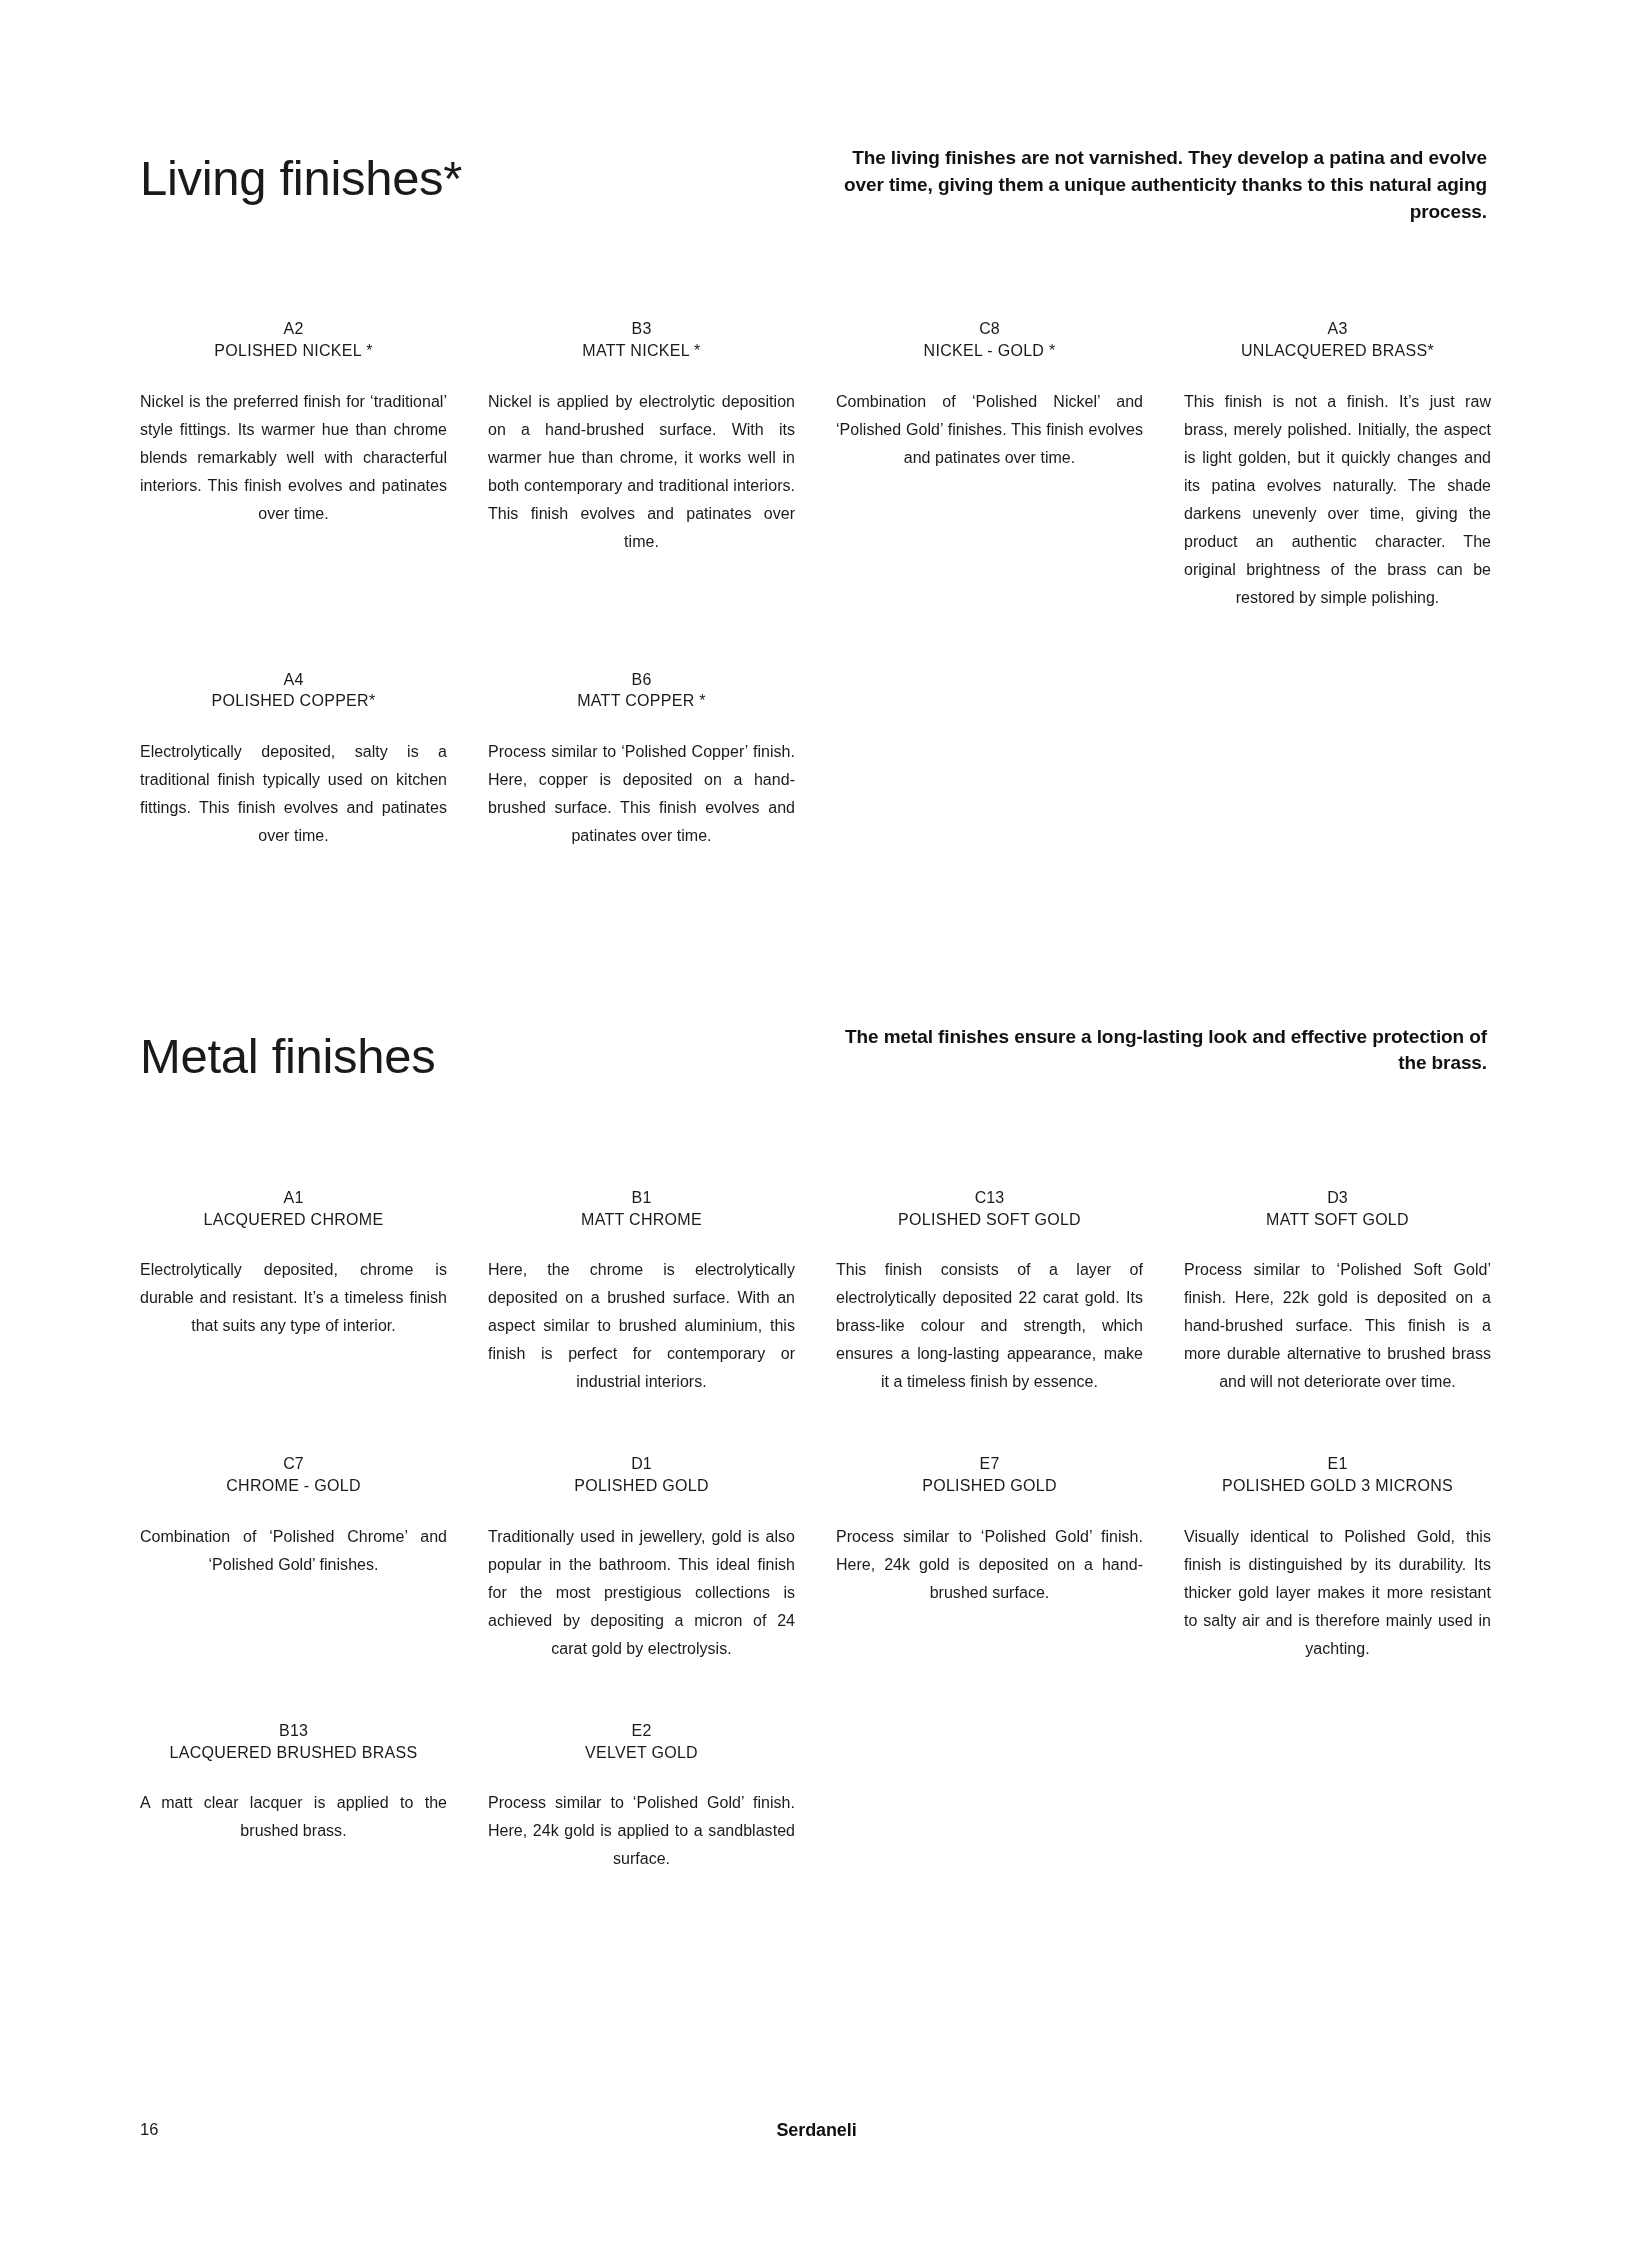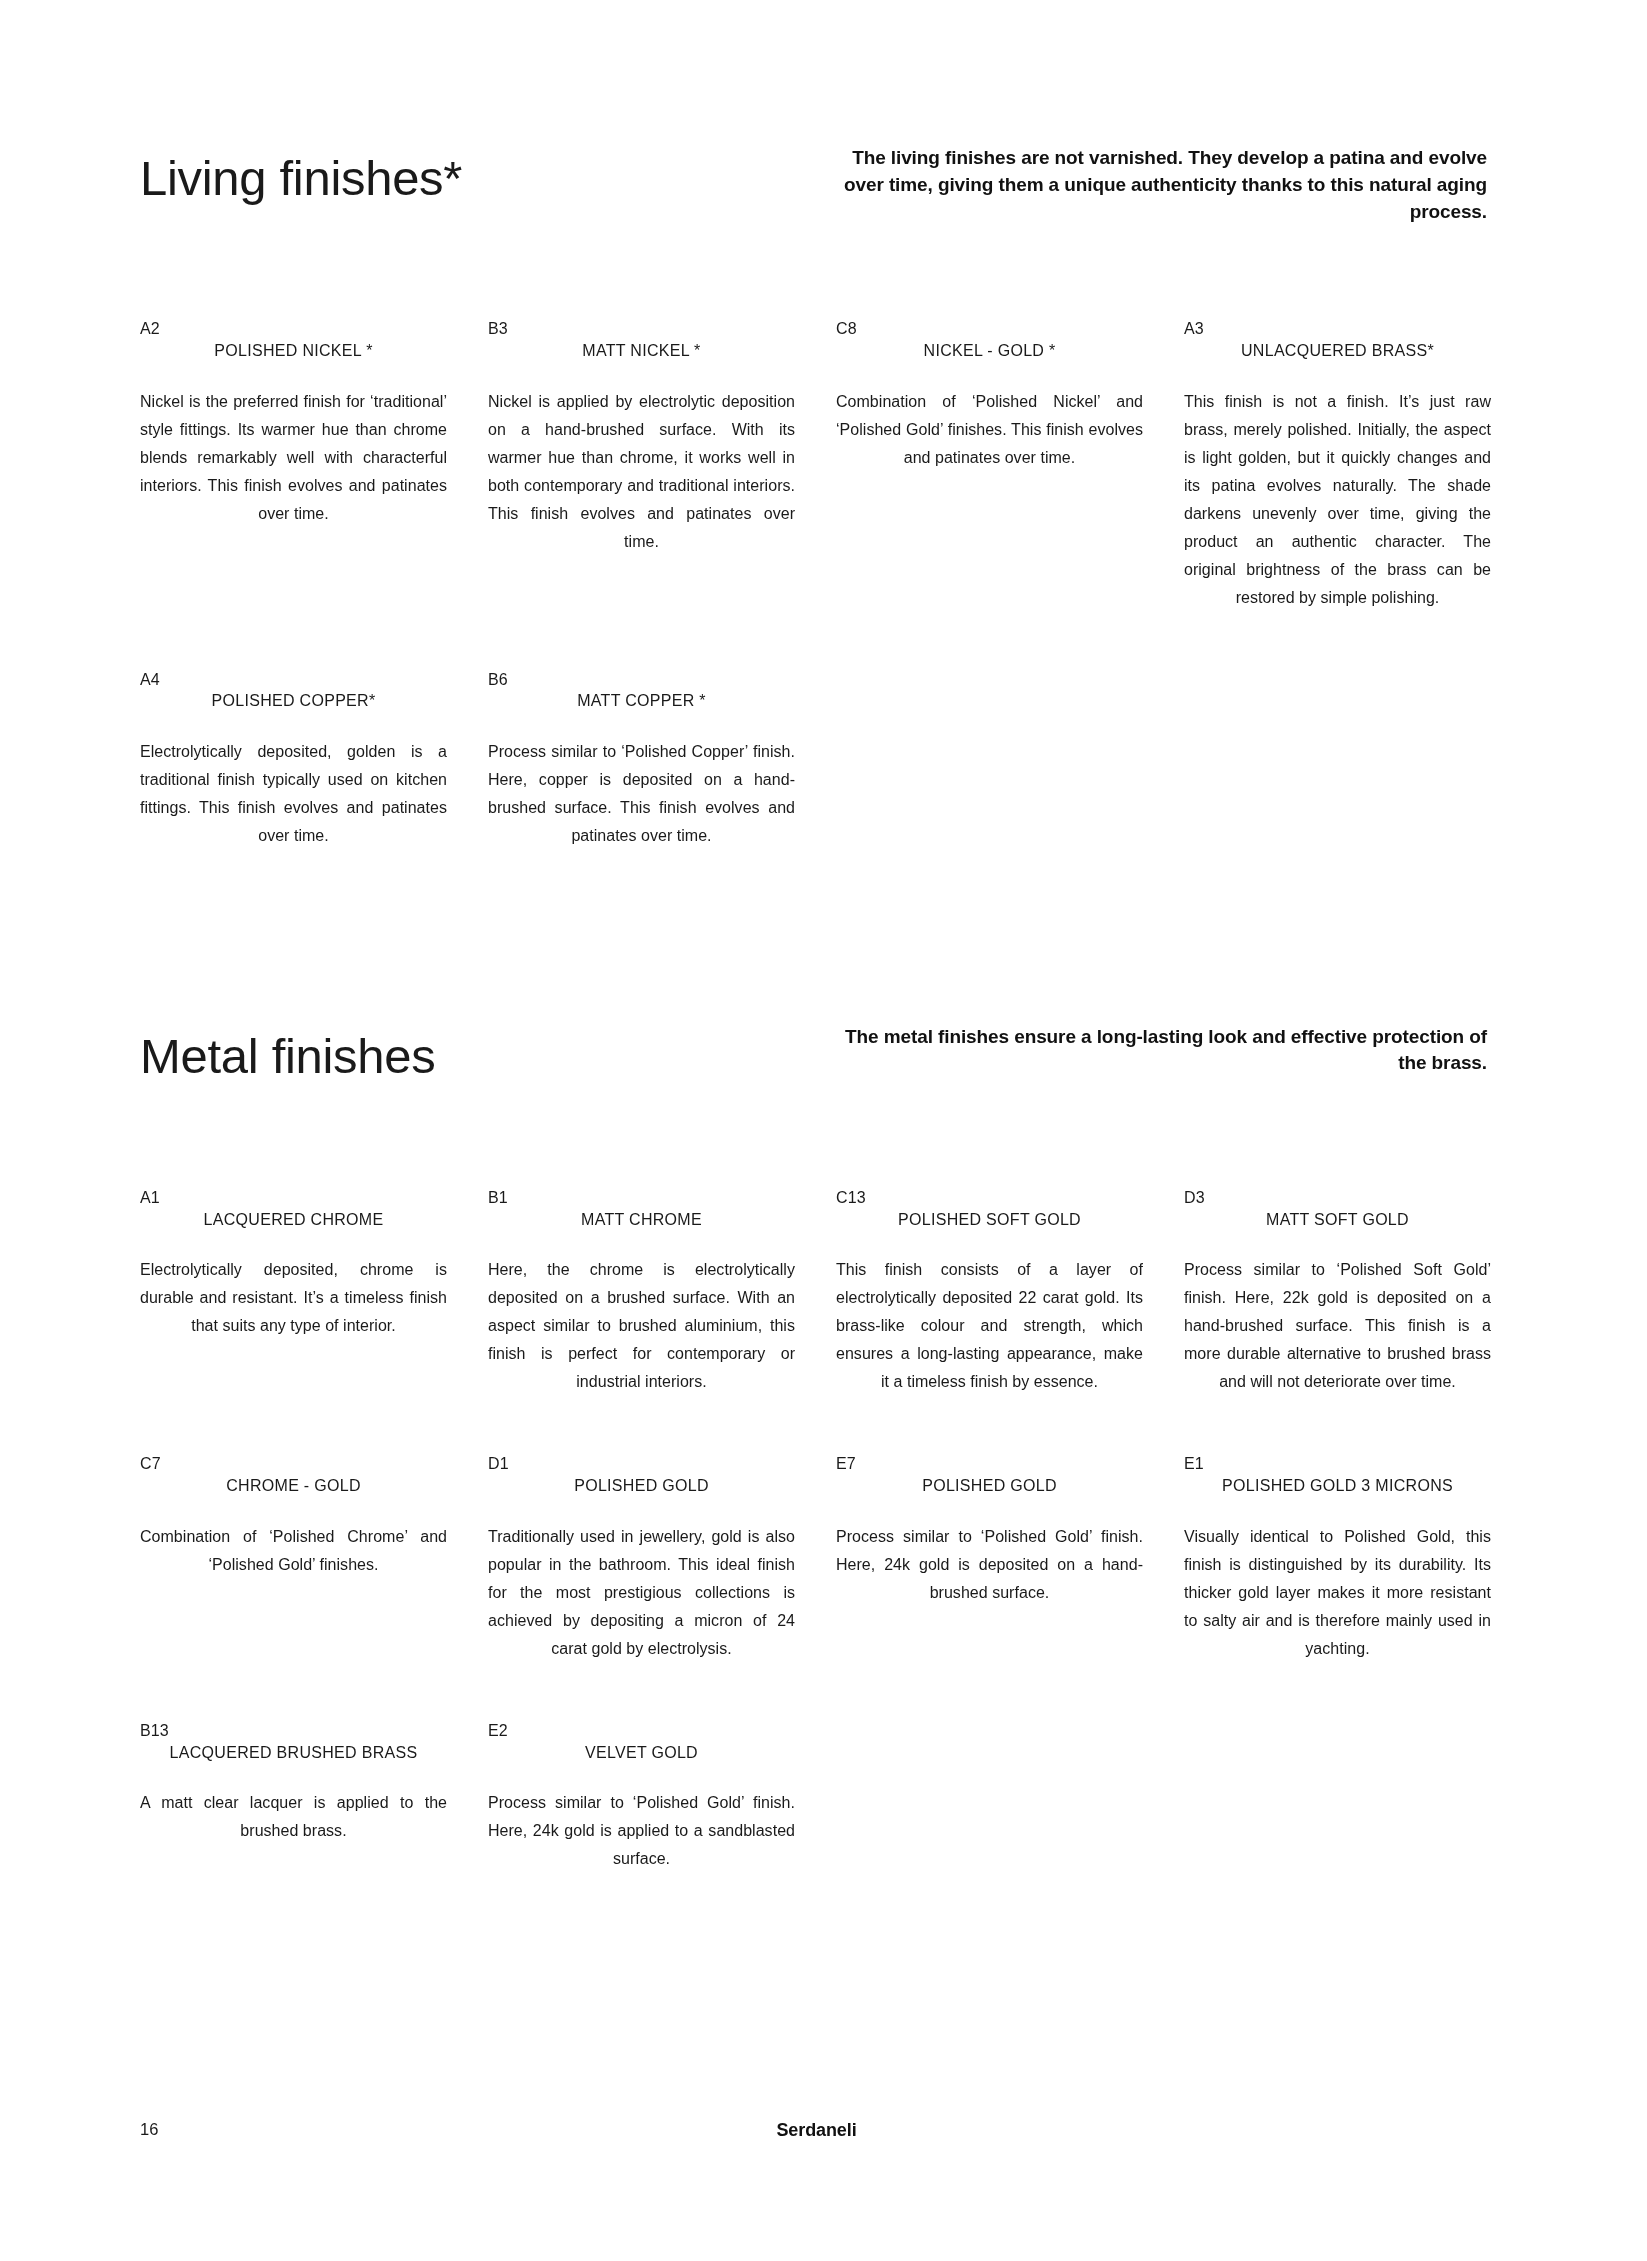--- a/index.html
+++ b/index.html
@@ -57,20 +57,21 @@
   }
   .finish-col {
     flex: 0 0 307px;
     width: 307px;
   }
   .finish-col.empty { visibility: hidden; }
 
   .finish-code {
     font-size: 16px;
     font-weight: 400;
+    text-align: center;
     line-height: 1.36;
     letter-spacing: 0.1px;
   }
   .finish-name {
     font-size: 16px;
     font-weight: 400;
     text-align: center;
     line-height: 1.36;
     letter-spacing: 0.3px;
     white-space: nowrap;
@@ -155,21 +156,21 @@
       <div class="finish-desc">This finish is not a finish. It’s just raw brass, merely polished. Initially, the aspect is light golden, but it quickly changes and its patina evolves naturally. The shade darkens unevenly over time, giving the product an authentic character. The original brightness of the brass can be restored by simple polishing.</div>
     </div>
   </div>
 
   <div class="gap-row"></div>
 
   <div class="finish-row">
     <div class="finish-col">
       <div class="finish-code">A4</div>
       <div class="finish-name">POLISHED COPPER*</div>
-      <div class="finish-desc">Electrolytically deposited, golden is a traditional finish typically used on kitchen fittings. This finish evolves and patinates over time.</div>
+      <div class="finish-desc">Electrolytically deposited, salty is a traditional finish typically used on kitchen fittings. This finish evolves and patinates over time.</div>
     </div>
     <div class="finish-col">
       <div class="finish-code">B6</div>
       <div class="finish-name">MATT COPPER *</div>
       <div class="finish-desc">Process similar to ‘Polished Copper’ finish. Here, copper is deposited on a hand-brushed surface. This finish evolves and patinates over time.</div>
     </div>
     <div class="finish-col empty"></div>
     <div class="finish-col empty"></div>
   </div>
 

